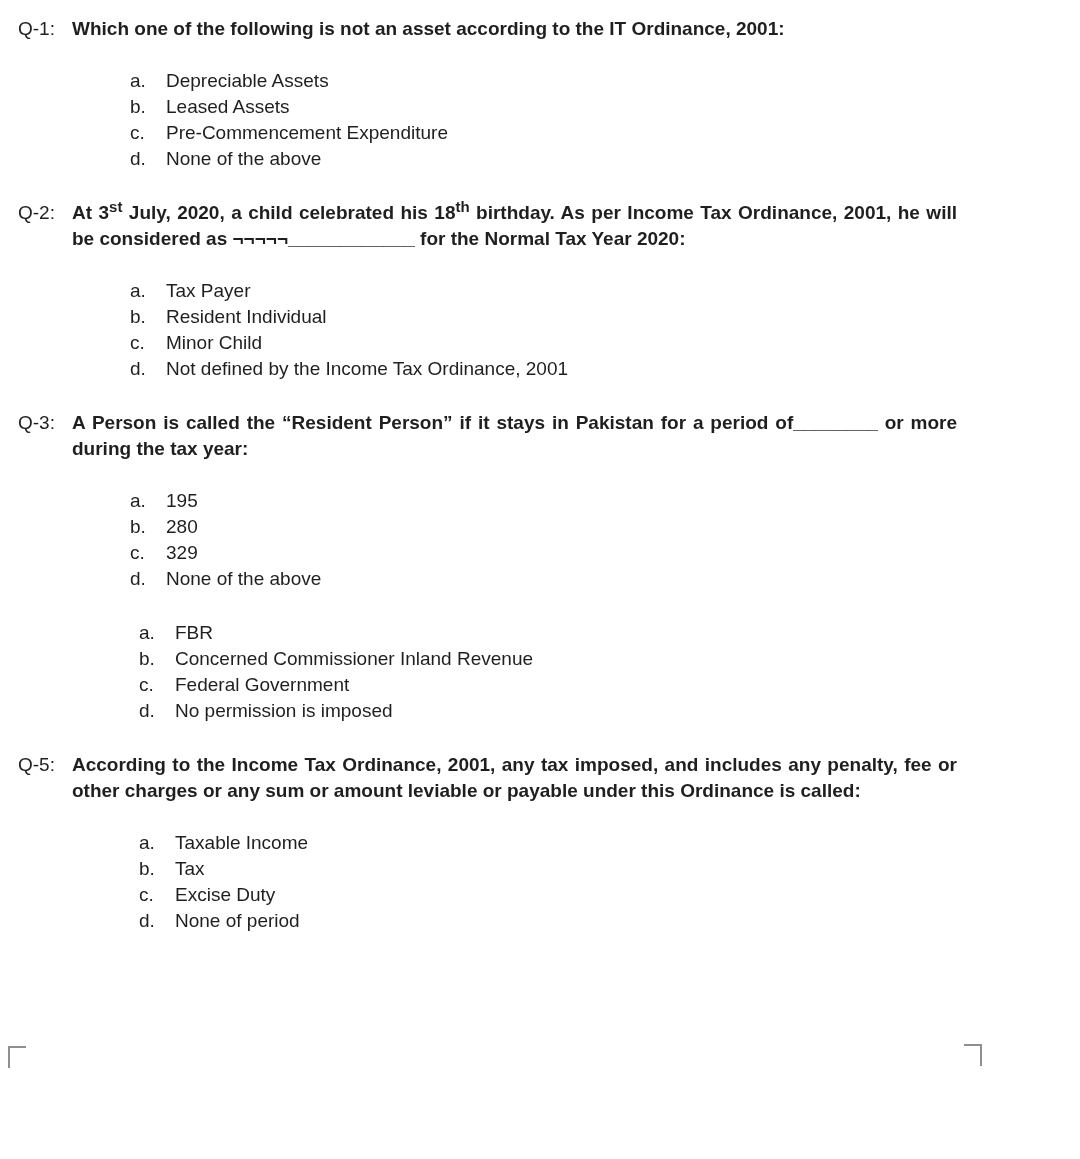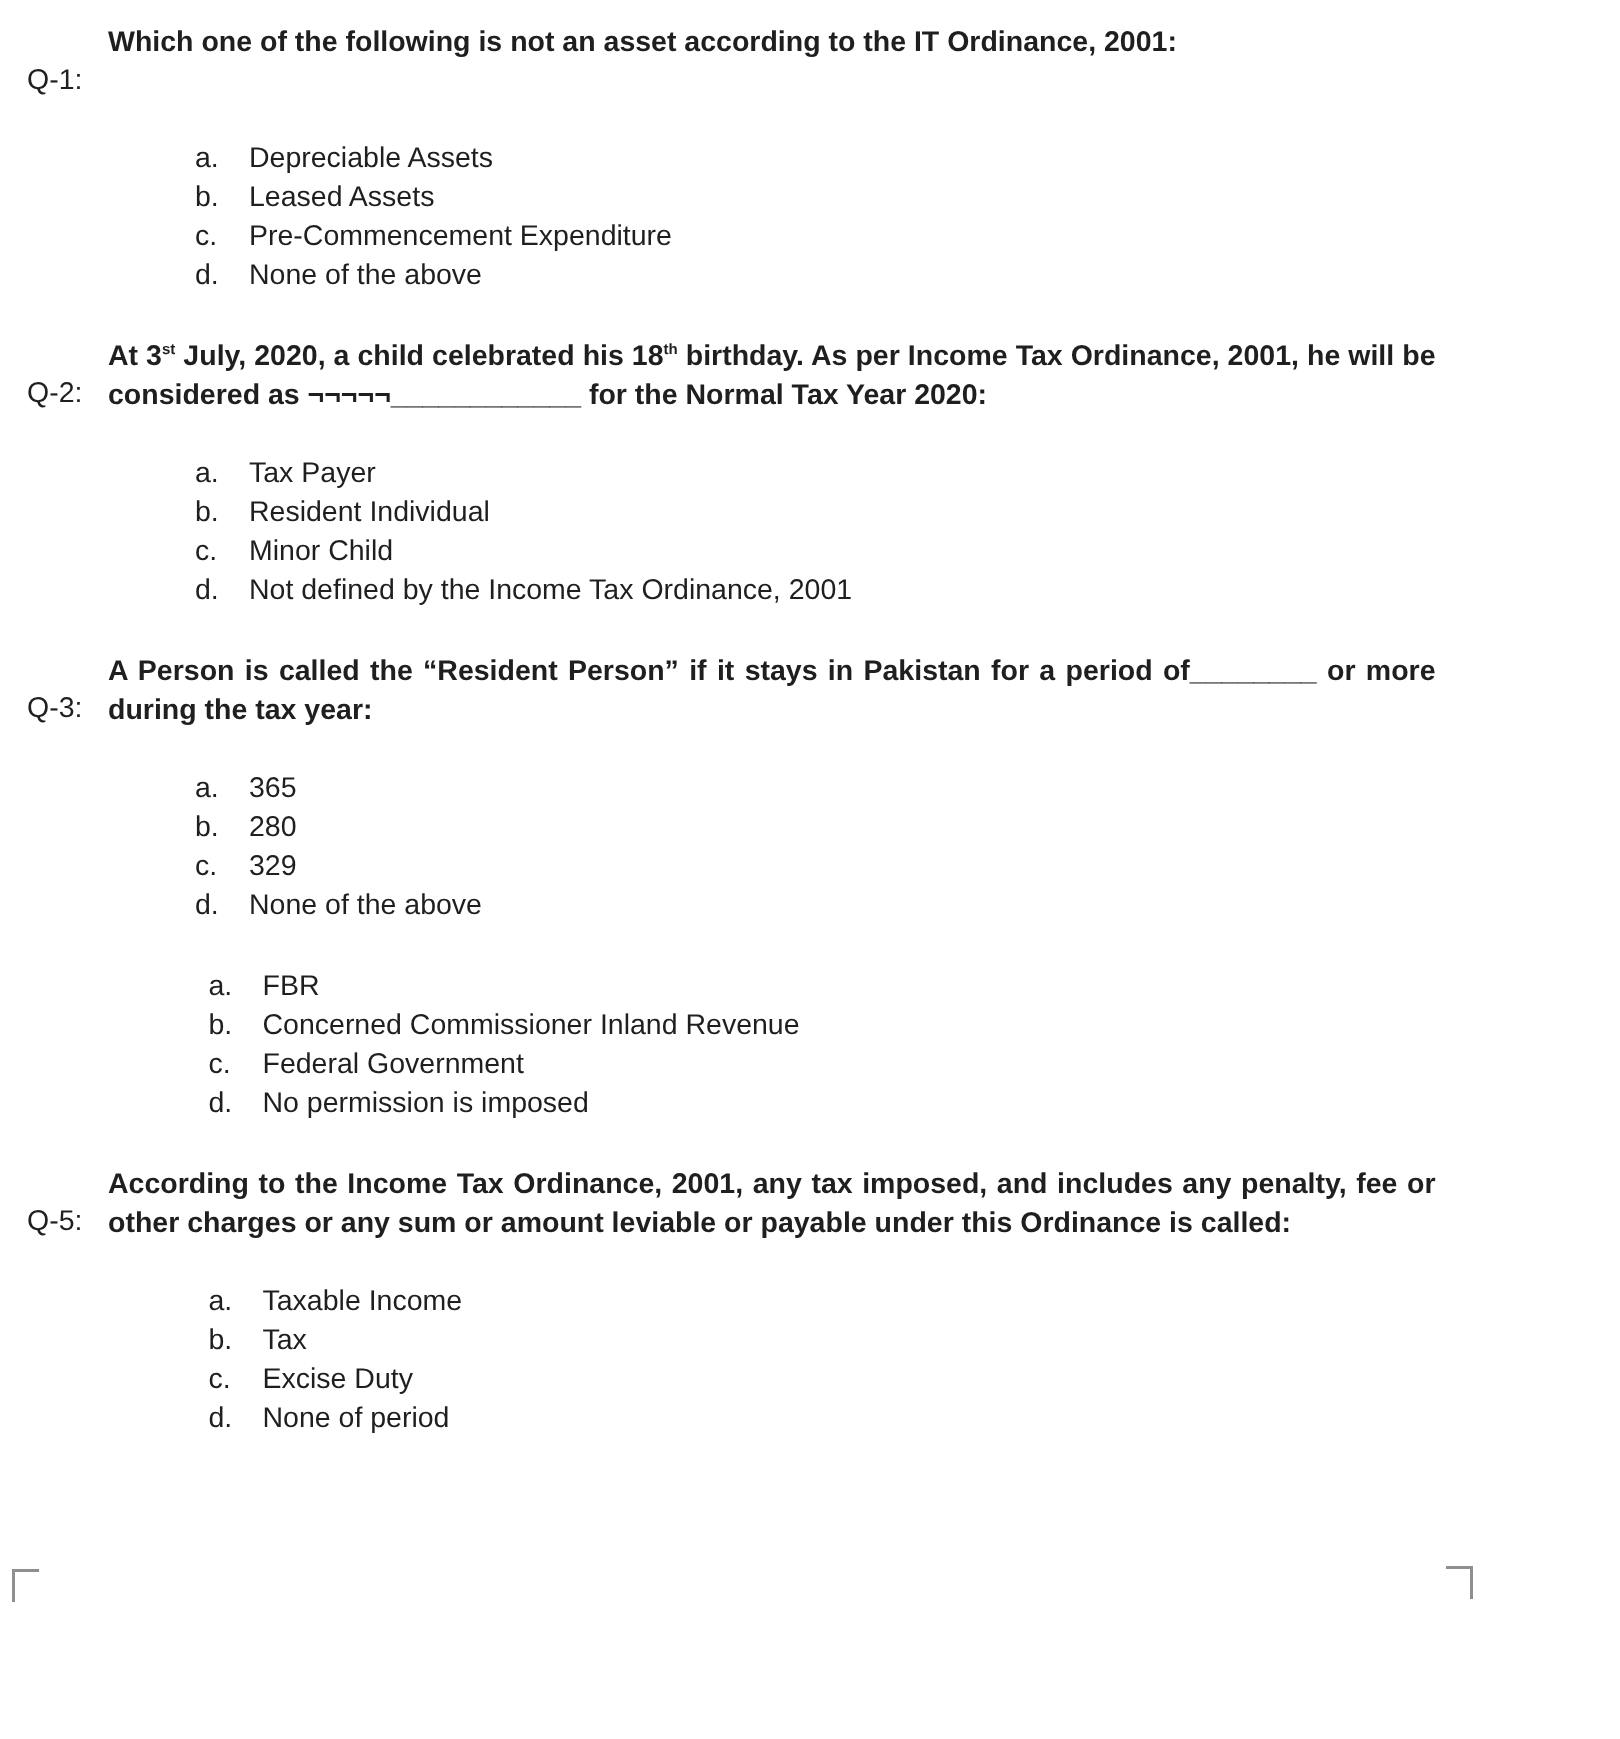--- a/index.html
+++ b/index.html
@@ -12,25 +12,25 @@
     overflow: hidden;
     font-family: "Liberation Sans", "DejaVu Sans", sans-serif;
     font-size: 19px;
     line-height: 26px;
     color: #1f1f1f;
   }
   .content { padding: 16px 0 0 18px; }
   .question { display: block; }
   .question + .question { margin-top: 28px; }
   .q-row { display: flex; align-items: flex-start; }
-  .q-label { flex: 0 0 54px; margin-top: 25px; }
+  .q-label { flex: 0 0 54px; }
   .q-text { width: 885px; text-align: justify; font-weight: bold; }
   .q-text .part { white-space: pre-wrap; }
   sup {
-    font-size: 10px;
+    font-size: 15px;
     line-height: 0;
     vertical-align: baseline;
     position: relative;
     top: -7px;
   }
   .options { margin-top: 26px; margin-left: 112px; }
   .options.indent-more { margin-left: 121px; }
   .option { display: flex; }
   .opt-letter { flex: 0 0 36px; }
   .opt-text { flex: 1; }
@@ -103,21 +103,21 @@
     </section>
 
     <section class="question">
       <div class="q-row">
         <span class="q-label">Q-3:</span>
         <p class="q-text">A Person is called the “Resident Person” if it stays in Pakistan for a period of________ or more during the tax year:</p>
       </div>
       <div class="options">
         <div class="option">
           <span class="opt-letter">a.</span>
-          <span class="opt-text">365</span>
+          <span class="opt-text">195</span>
         </div>
         <div class="option">
           <span class="opt-letter">b.</span>
           <span class="opt-text">280</span>
         </div>
         <div class="option">
           <span class="opt-letter">c.</span>
           <span class="opt-text">329</span>
         </div>
         <div class="option">

